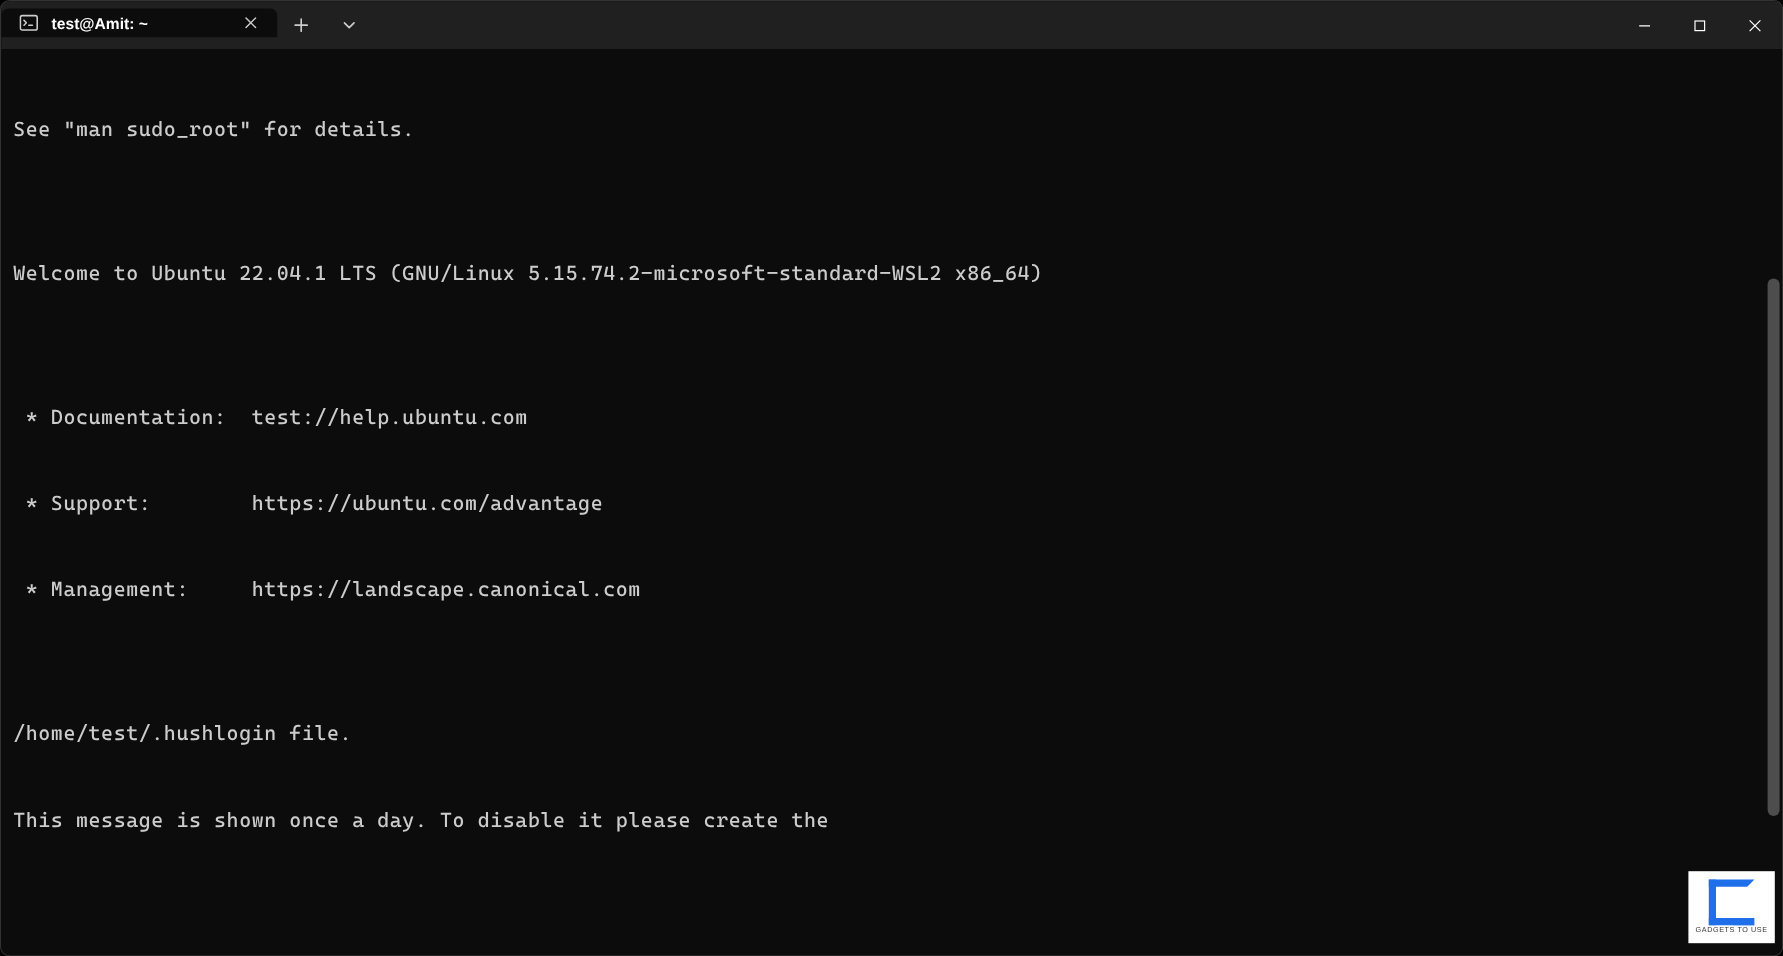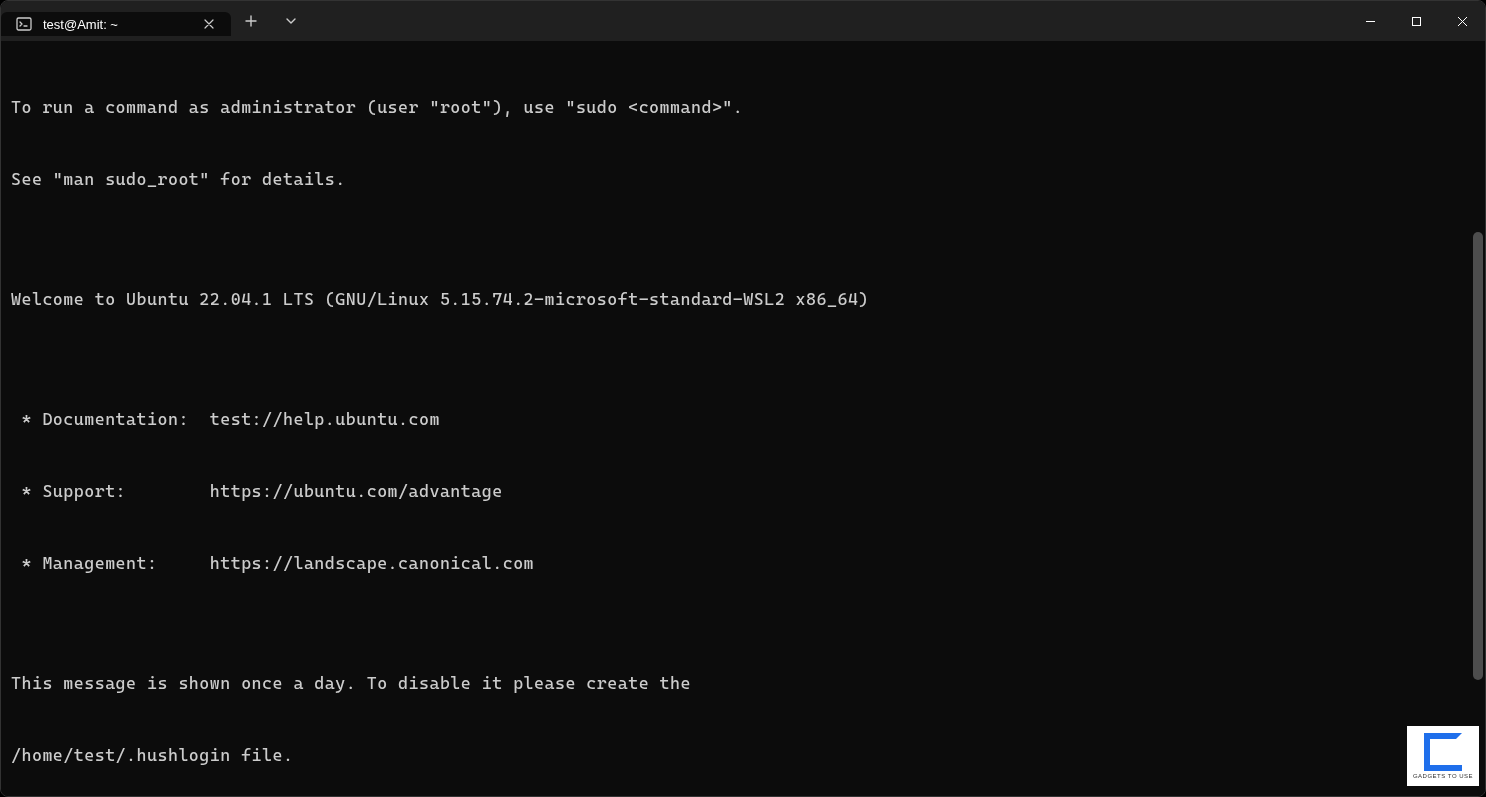--- a/index.html
+++ b/index.html
@@ -16,21 +16,21 @@
   }
 
   
   .titlebar {
     height: 40px;
     background: #202020;
     display: flex;
     align-items: stretch;
     user-select: none;
   }
-  .tabs { display: flex; align-items: center; }
+  .tabs { display: flex; align-items: flex-start; font-weight: bold; }
   .tab {
     display: flex; align-items: center;
     background: #0c0c0c;
     padding: 0 10px 0 14px;
     min-width: 230px;
     border-top-left-radius: 6px;
     border-top-right-radius: 6px;
     margin-top: 6px;
     gap: 10px;
     position: relative;
@@ -152,31 +152,30 @@
       <div class="win-btn close">
         <svg width="11" height="11" viewBox="0 0 11 11">
             <path d="M1 1l9 9M10 1l-9 9" stroke="#fff" stroke-width="1"></path>
           </svg>
       </div>
     </div>
   </div>
 
   <div class="term">
     <div class="term-inner">
-      <div class="line">To run a command as administrator (user "root"), use "sudo &lt;command&gt;".</div>
       <div class="line">See "man sudo_root" for details.</div>
       <div class="line"></div>
       <div class="line">Welcome to Ubuntu 22.04.1 LTS (GNU/Linux 5.15.74.2-microsoft-standard-WSL2 x86_64)</div>
       <div class="line"></div>
       <div class="line"> * Documentation:  test://help.ubuntu.com</div>
       <div class="line"> * Support:        https://ubuntu.com/advantage</div>
       <div class="line"> * Management:     https://landscape.canonical.com</div>
       <div class="line"></div>
+      <div class="line">/home/test/.hushlogin file.</div>
       <div class="line">This message is shown once a day. To disable it please create the</div>
-      <div class="line">/home/test/.hushlogin file.</div>
       
       
       
       
     </div>
 
     <div class="scrollbar">
       <div class="scrollbar-thumb"></div>
     </div>
 

